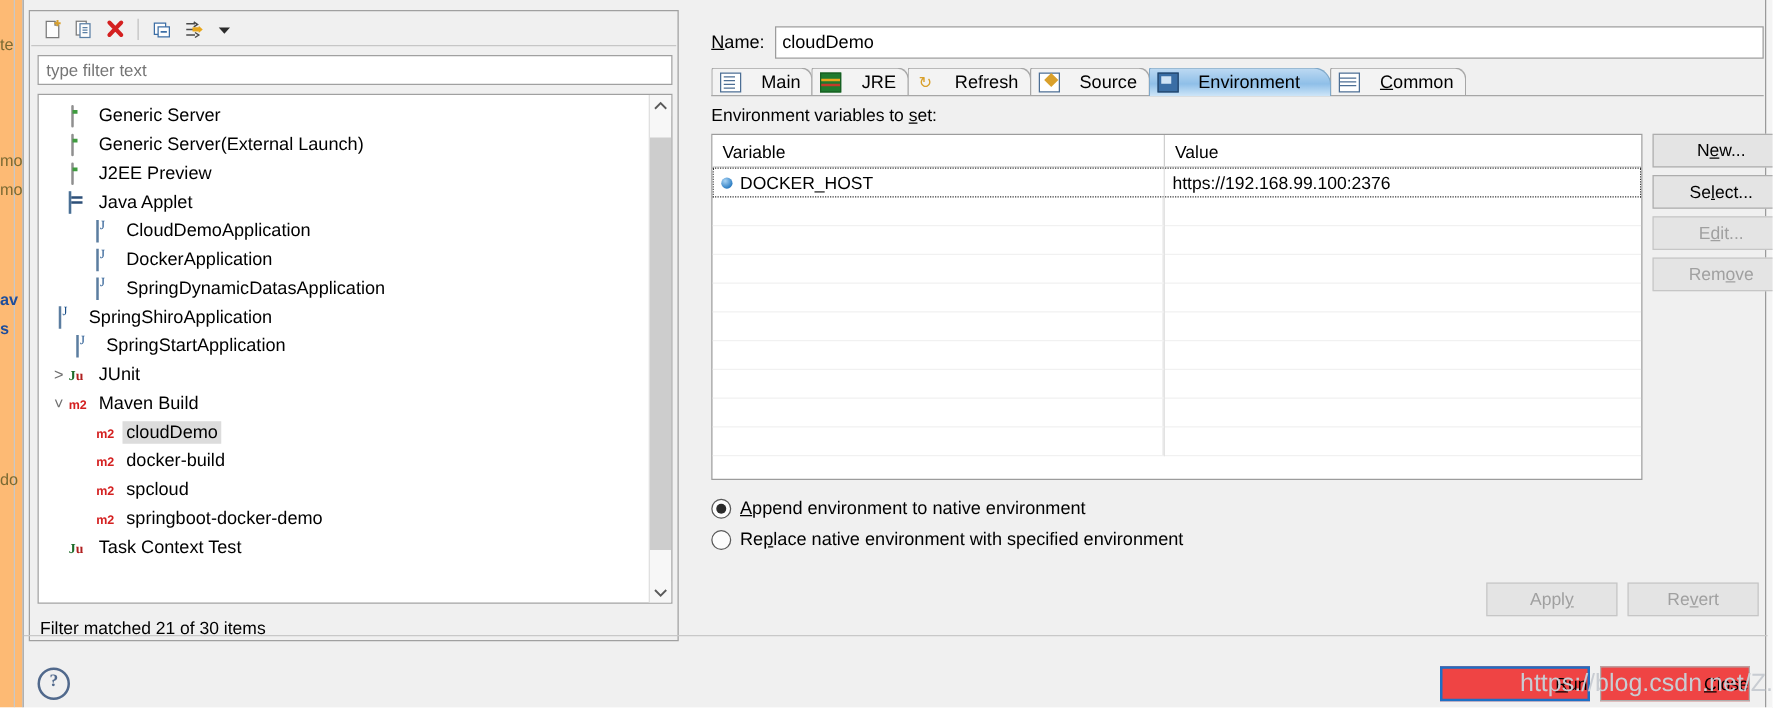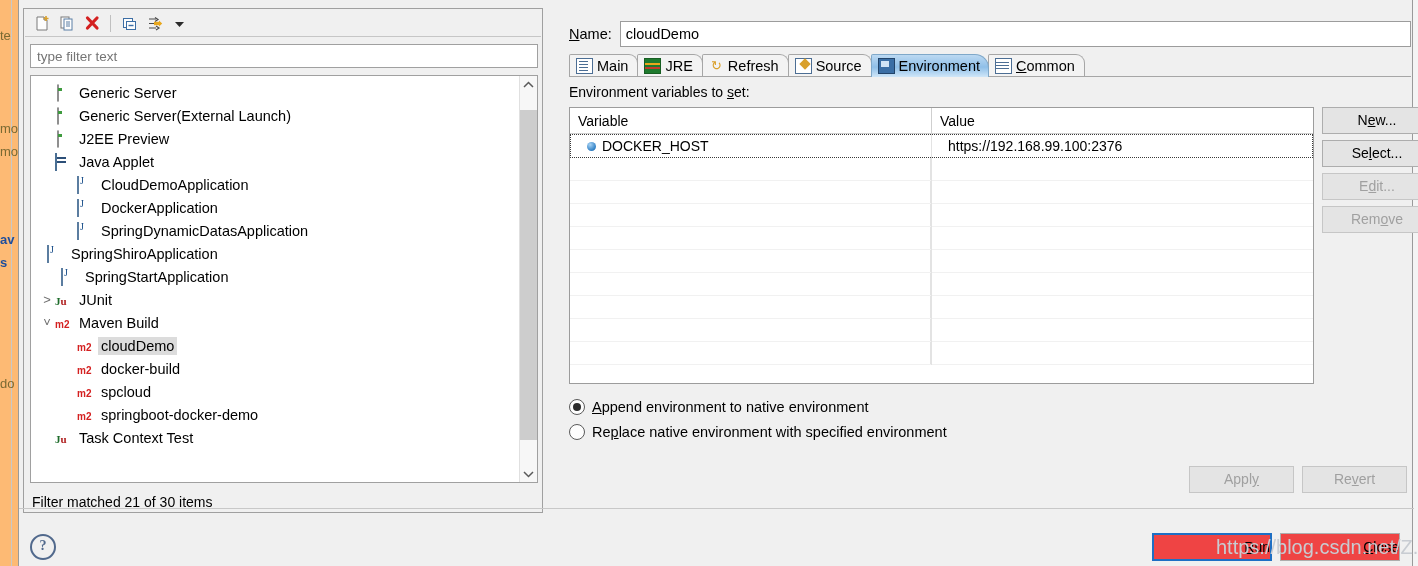--- a/index.html
+++ b/index.html
@@ -187,27 +187,28 @@
   .tab {
     height: 23px; display: flex; align-items: center;
     padding: 0 9px 0 6px; font-size: 14.5px;
     border: 1px solid #a6a6a6; border-bottom: none;
     border-top-left-radius: 2px; border-top-right-radius: 9px;
     background: #f3f3f3;
     margin-right: -1px;
     position: relative;
     white-space: nowrap;
     box-sizing: border-box;
+    gap: 12px;
   }
   .tab.active {
     background: linear-gradient(to bottom, #bcd9f2, #8fbfe8 55%, #cfe6f8);
     border-color: #7fa8c9;
     z-index: 5;
     border-top-right-radius: 14px;
-    padding-right: 8px;
+    padding-right: 24px;
   }
   .tab .tico {
     width: 15px; height: 14px; margin-right: 4px; position: relative;
     flex: none;
   }
   .tab u { text-decoration: underline; }
   #tab-underline {
     position: absolute; left: 12px; top: 76px; right: 1px; height: 1px;
     background: #a6a6a6;
   }
@@ -266,21 +267,21 @@
   #table-body { position: relative; }
   .tr {
     display: flex; height: 23px; border-bottom: 1px solid #f1f1f1;
     box-sizing: border-box;
   }
   .tr.focused {
     border: 1px dotted #3a3a3a; border-left: 1px dotted #3a3a3a;
     height: 24px;
   }
   .td {
-    font-size: 14px; display: flex; align-items: center; padding-left: 16px;
+    font-size: 14px; display: flex; align-items: center; padding-left: 6px;
     box-sizing: border-box; white-space: nowrap;
   }
   .td.c1 { width: 361px; border-right: 1px solid #e3e3e3; }
   .td.c2 { flex: 1; }
   .bullet {
     width: 9px; height: 9px; border-radius: 50%;
     background: radial-gradient(circle at 35% 30%, #a9d4f5, #2f7fc4 70%, #1c5d96);
     margin-right: 6px; flex: none;
   }
   #table-vline {

